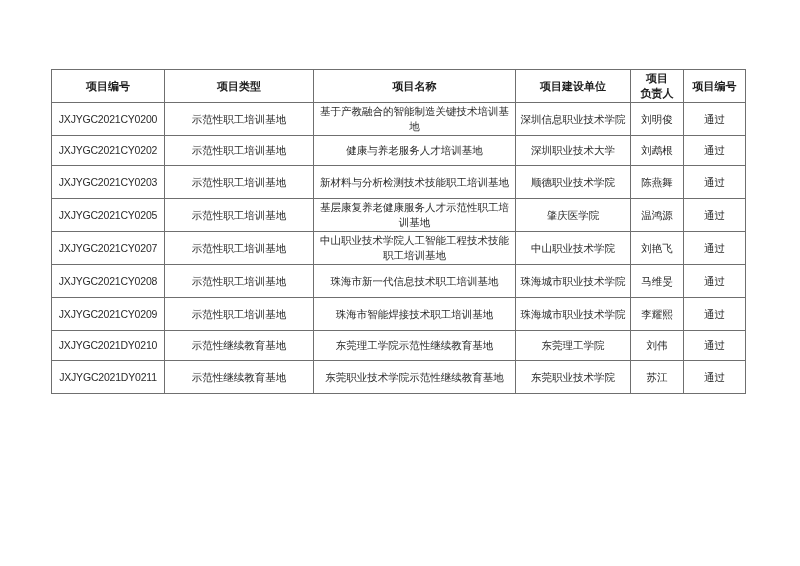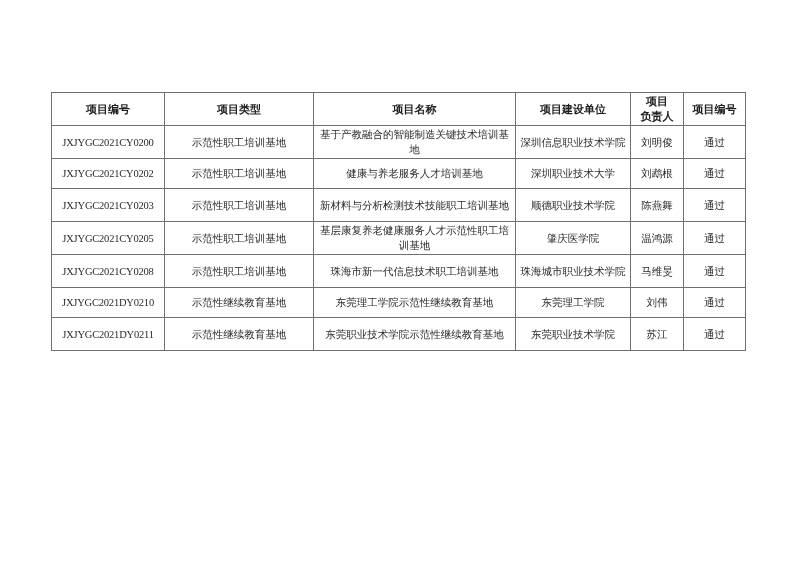--- a/index.html
+++ b/index.html
@@ -1,24 +1,24 @@
 <!DOCTYPE html>
 <html><head>
 <meta charset="utf-8">
 <style>
   html, body { margin: 0; padding: 0; background: #ffffff; }
   body { width: 800px; height: 566px; position: relative; overflow: hidden;
          font-family: "DejaVu Serif", "Liberation Serif", serif; color: #222; }
   .page { position: absolute; left: 0; top: 0; width: 800px; height: 566px; background: #fff; }
-  table.tbl { position: absolute; left: 51px; top: 92px; border-collapse: collapse;
+  table.tbl { position: absolute; left: 51px; top: 69px; border-collapse: collapse;
               table-layout: fixed; width: 694px; border-radius: 17px; }
   table.tbl td, table.tbl th { border: 1px solid #6f6f6f; text-align: center; vertical-align: middle;
               padding: 0 3px; font-size: 10.5px; line-height: 15px; color: #2a2a2a; font-weight: normal; }
   table.tbl th { font-weight: bold; font-size: 11px; color: #1e1e1e; }
-  .c-id { font-family: Liberation Serif, serif; font-size: 11px; letter-spacing: -0.2px; white-space: nowrap; }
+  .c-id { font-family: Liberation Sans, sans-serif; font-size: 11px; letter-spacing: -0.2px; white-space: nowrap; }
   tr.h { height: 33px; }
   tr.r2 { height: 33px; }
   tr.r1 { height: 30px; }
 </style>
 </head>
 <body>
 
 <div class="page">
   <table class="tbl">
     <colgroup>
@@ -66,25 +66,41 @@
         </tr>
         <tr class="r2">
           <td class="c-id">JXJYGC2021CY0205</td>
           <td>示范性职工培训基地</td>
           <td>基层康复养老健康服务人才示范性职工培训基地</td>
           <td>肇庆医学院</td>
           <td>温鸿源</td>
           <td>通过</td>
         </tr>
         <tr class="r2">
+          <td class="c-id">JXJYGC2021CY0207</td>
+          <td>示范性职工培训基地</td>
+          <td>中山职业技术学院人工智能工程技术技能职工培训基地</td>
+          <td>中山职业技术学院</td>
+          <td>刘艳飞</td>
+          <td>通过</td>
+        </tr>
+        <tr class="r2">
           <td class="c-id">JXJYGC2021CY0208</td>
           <td>示范性职工培训基地</td>
           <td>珠海市新一代信息技术职工培训基地</td>
           <td>珠海城市职业技术学院</td>
           <td>马维旻</td>
+          <td>通过</td>
+        </tr>
+        <tr class="r2">
+          <td class="c-id">JXJYGC2021CY0209</td>
+          <td>示范性职工培训基地</td>
+          <td>珠海市智能焊接技术职工培训基地</td>
+          <td>珠海城市职业技术学院</td>
+          <td>李耀熙</td>
           <td>通过</td>
         </tr>
         <tr class="r1">
           <td class="c-id">JXJYGC2021DY0210</td>
           <td>示范性继续教育基地</td>
           <td>东莞理工学院示范性继续教育基地</td>
           <td>东莞理工学院</td>
           <td>刘伟</td>
           <td>通过</td>
         </tr>

